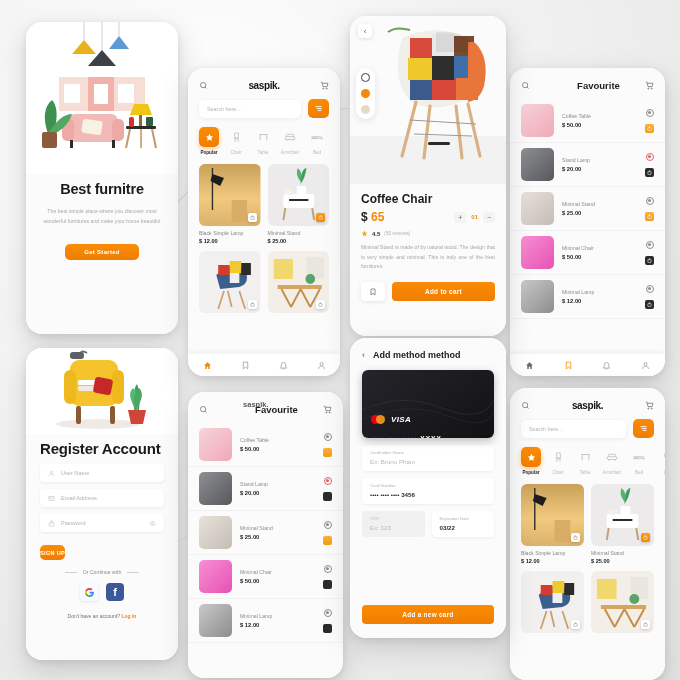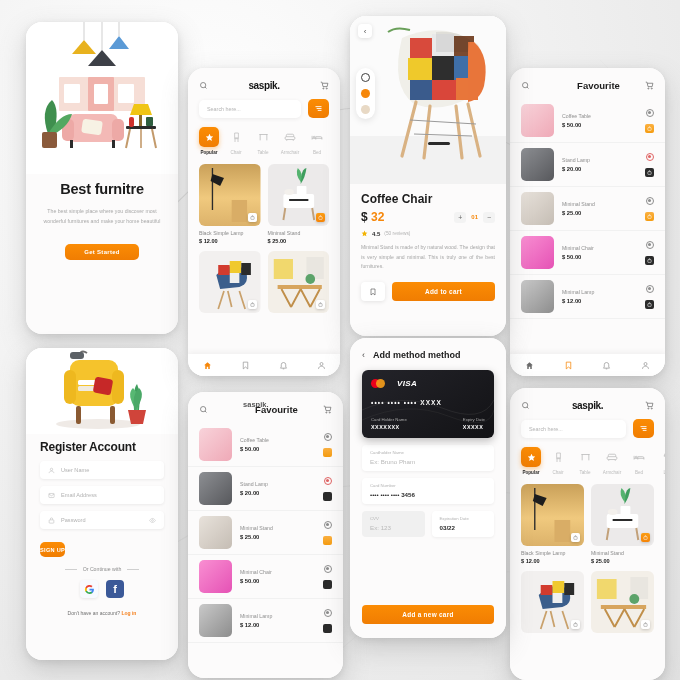--- a/index.html
+++ b/index.html
@@ -35,21 +35,21 @@
   .ob-title { text-align:center; font-size:14.5px; line-height:1.25;
     font-weight:700; color:#1b1b1b; margin-top:6px; letter-spacing:-.2px; }
   .ob-sub { text-align:center; font-size:5.2px; line-height:1.85; color:#a9a9a9;
     margin:9px 16px 0; }
   .ob-cta { width:74px; height:16px; margin:18px auto 0; font-size:6px; }
 
   
   #p-register { left:26px; top:348px; width:152px; height:312px; }
   .reg-back { position:absolute; left:10px; top:10px; font-size:9px; color:#555; }
   .reg-art { height:86px; position:relative; }
-  .reg-title { font-size:12px; font-weight:700; color:#1b1b1b;
+  .reg-title { font-size:15px; font-weight:700; color:#1b1b1b;
      margin:6px 0 0 14px; letter-spacing:-.2px; }
   .field {
     height:18px; margin:7px 14px 0; background:#fff; border-radius:4px;
     box-shadow:0 1px 3px rgba(0,0,0,.07); display:flex; align-items:center;
     padding:0 8px; gap:6px; font-size:5.6px; color:#b2b2b2;
   }
   .reg-cta { height:15px; margin:13px 14px 0; font-size:5.6px; }
   .orline { display:flex; align-items:center; justify-content:center; gap:6px;
      margin-top:9px; font-size:5.2px; color:#8d8d8d; }
   .orline i { display:block; width:12px; height:1px; background:#cfcfcf; }
@@ -127,21 +127,21 @@
   .cartbtn { flex:1; height:19px; font-size:6.4px; border-radius:4px; }
 
   
   #p-pay { left:350px; top:338px; width:156px; height:300px; z-index:6; }
   .pay-head { display:flex; align-items:center; gap:8px; padding:12px 12px 0; }
   .pay-title { font-size:9px; font-weight:700; color:#1c1c1c; }
   .ccard { margin:10px 12px 0; height:68px; border-radius:6px;
      background:linear-gradient(145deg,#24242a,#121215); position:relative;
      padding:9px 9px; overflow:hidden; box-shadow:0 3px 8px rgba(0,0,0,.25); }
   .ccard .wave { position:absolute; inset:0; opacity:.35; }
-  .cc-top { display:flex; align-items:center; gap:12px; }
+  .cc-top { display:flex; align-items:center; gap:6px;margin-top:36px; }
   .mc { position:relative; width:14px; height:9px; }
   .mc i { position:absolute; top:0; width:9px; height:9px; border-radius:50%; }
   .mc i:first-child { left:0; background:#eb001b; }
   .mc i:last-child { left:5px; background:#f79e1b; opacity:.9; }
   .visa { color:#fff; font-weight:800; font-style:italic; font-size:8px;
      letter-spacing:.4px; }
   .cc-num { color:#fff; font-size:6.5px; letter-spacing:1.1px; margin-top:11px;
      font-weight:700; }
   .cc-meta { display:flex; justify-content:space-between; margin-top:11px; }
   .cc-meta .k { font-size:4.3px; color:#a9a9a9; }
@@ -568,21 +568,21 @@
       <path d="M60 104 L126 108 M64 118 L122 120" stroke="#9a9a9a" stroke-width="1"></path>
       <rect x="78" y="126" width="22" height="3" rx="1.5" fill="#2b2b2b"></rect>
     </svg>
   </div>
 
   <div class="det-body">
     <div class="det-name">Coffee Chair</div>
     <div class="det-pricerow">
       <div class="det-price">
         <span>$</span>
-        <em style="font-style:normal">32</em>
+        <em style="font-style:normal">65</em>
       </div>
       <div class="qty">
         <div class="qbtn">+</div>
         <div class="qnum">01</div>
         <div class="qbtn">−</div>
       </div>
     </div>
     <div class="ratingrow">
       <span class="icon">
         <svg width="7" height="7" viewBox="0 0 24 24" fill="#f2b303">

